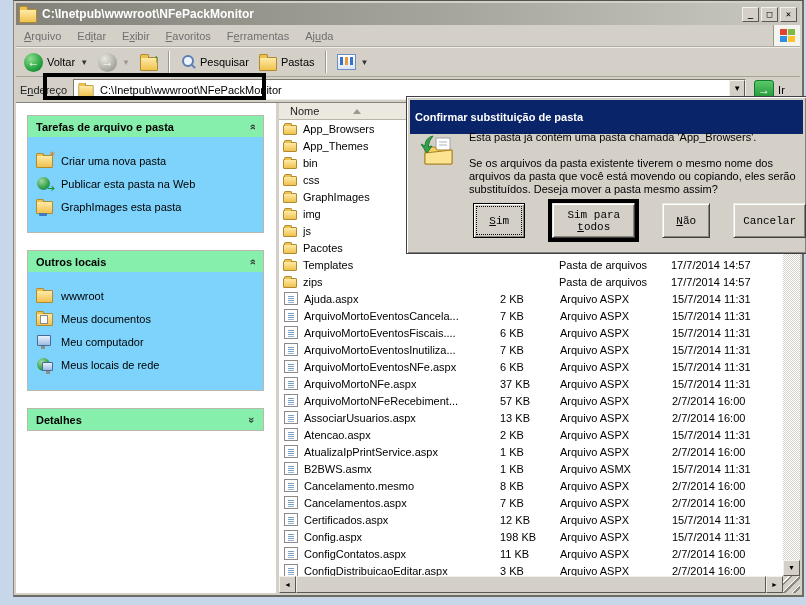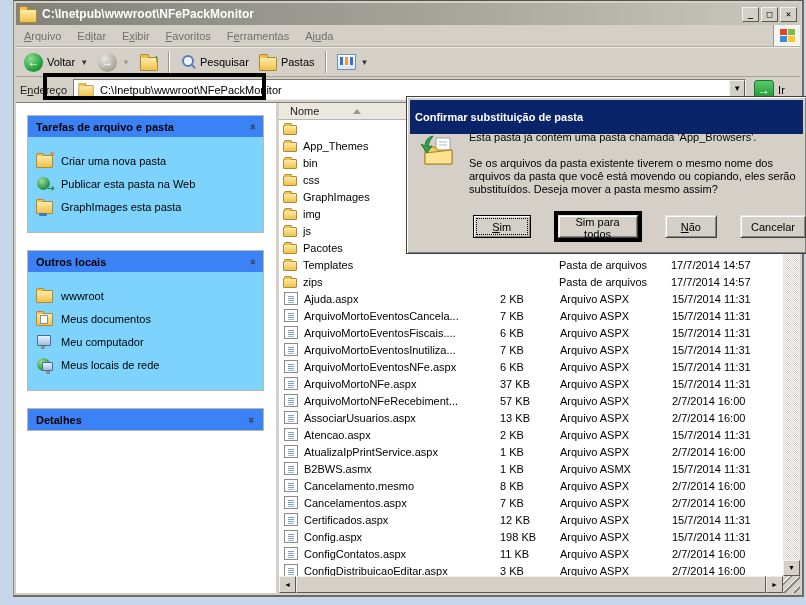--- a/index.html
+++ b/index.html
@@ -96,21 +96,21 @@
   .go-square{width:18px;height:18px;border-radius:3px;color:#fff;font-weight:bold;font-size:12px;
     background:linear-gradient(#5cc86a,#1d9334);border:1px solid #0f7a28;
     display:flex;align-items:center;justify-content:center}
   
   .content{
     position:absolute;left:2px;right:2px;top:101px;bottom:2px;background:#fff;
     border-top:1px solid #84827a;display:flex;
   }
   .sidebar{width:263px;background:#fff;border-right:3px solid #d4d0c8;padding:12px 12px 0 11px;box-sizing:border-box}
   .panel{border:1px solid #bab7ac;margin-bottom:17px}
-  .panel-header{height:21px;background:#3b82f6;display:flex;align-items:center;justify-content:space-between;
+  .panel-header{height:21px;background:#86efac;display:flex;align-items:center;justify-content:space-between;
     padding:0 8px;font-weight:bold}
   .chevron{font-size:11px;color:#3a3a3a;display:inline-block;font-weight:bold}
   .chevron.up{transform:rotate(-90deg)}
   .chevron.down{transform:rotate(90deg)}
   .panel-body{background:#7dd3fc;padding:8px 6px 10px 8px}
   .s-item{display:flex;align-items:center;gap:8px;margin:8px 0}
   
   .si{flex:0 0 17px;height:15px;position:relative}
   .si .fold{position:absolute;left:0;top:2px;width:15px;height:11px;
     background:linear-gradient(#ffeaa6,#efc24f);border:1px solid #b08a2d;border-radius:1px}
@@ -179,24 +179,24 @@
   .dlg-title{
     height:34px;margin:3px;background:#0a246a;color:#fff;font-weight:bold;
     display:flex;align-items:center;padding-left:5px;
   }
   .dlg-body{position:absolute;left:0;right:0;top:21px;bottom:0}
   .dlg-icon{position:absolute;left:14px;top:17px}
   .dlg-text{position:absolute;left:62px;top:13px;width:334px;line-height:13px}
   .dlg-text p{margin:0 0 13px 0}
   .dlg-buttons{position:absolute;left:66px;bottom:11px;display:flex;align-items:center;gap:23px}
   .dbtn{
-    height:23px;background:#d4d0c8;font-size:11px;padding:0 9px;cursor:default;
+    height:35px;background:#d4d0c8;font-size:11px;padding:0 9px;cursor:default;
     border:1px solid;border-color:#e8e6e0 #404040 #404040 #e8e6e0;
     box-shadow:inset 1px 1px 0 #fff,inset -1px -1px 0 #88857a;
-    font-family:Liberation Sans, sans-serif;
+    font-family:Liberation Mono, monospace;
   }
   .dbtn.w1{width:64px}.dbtn.w3{width:58px}.dbtn.w4{width:74px}
   .dbtn.focused{border:1px solid #000;outline:1px dotted #000;outline-offset:-4px}
 </style>
 </head>
 <body>
 
 <div class="window">
   <div class="titlebar">
     <span class="mini-folder"></span>
@@ -334,20 +334,21 @@
     </div>
 
     <div class="filearea">
       <div class="col-header">
         <span>Nome</span>
         <span class="sort-arrow"></span>
       </div>
       <div class="rows" id="rows">
           <div class="frow">
             <span class="fi icon-folder"></span>
+            <span class="fname">App_Browsers</span>
             <span class="fsize"></span>
             <span class="ftype"></span>
             <span class="fdate"></span>
           </div>
           <div class="frow">
             <span class="fi icon-folder"></span>
             <span class="fname">App_Themes</span>
             <span class="fsize"></span>
             <span class="ftype"></span>
             <span class="fdate"></span>

